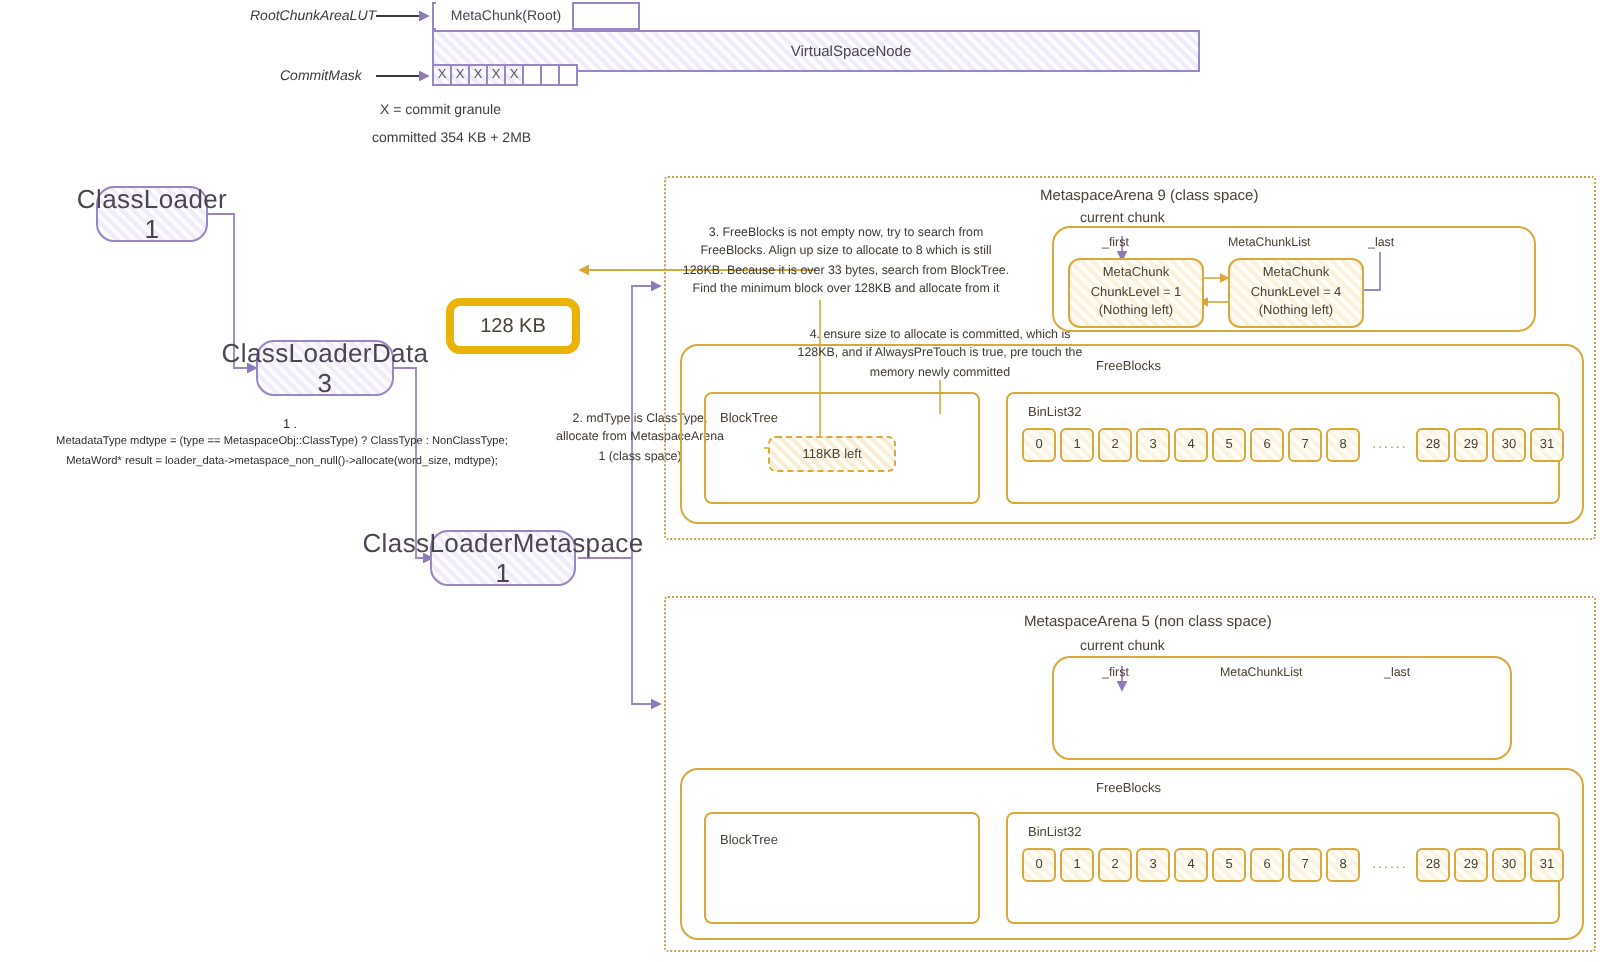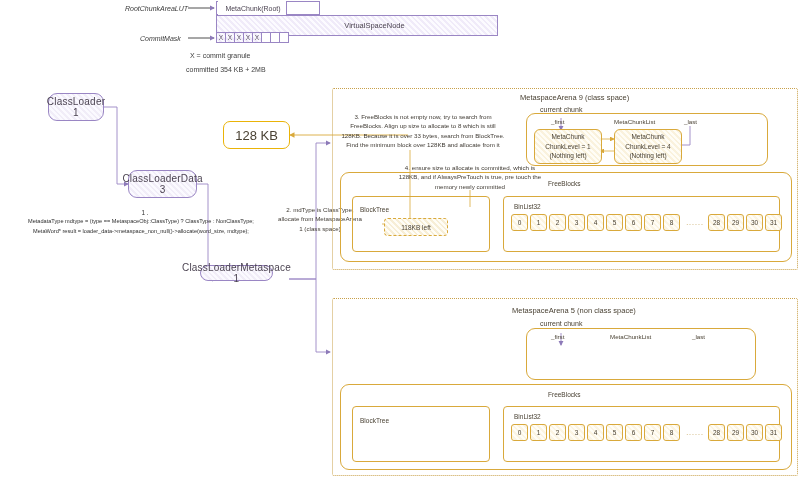--- a/index.html
+++ b/index.html
@@ -10,25 +10,25 @@
     color:#3a3a3a;
   }
   svg.wires{position:absolute;left:0;top:0;width:800px;height:481px;pointer-events:none;}
 
   
   .node{position:absolute;box-sizing:border-box;display:flex;align-items:center;justify-content:center;text-align:center;}
 
   .purple-node{
     border:1px solid #9a86c4;border-radius:9px;
     background:repeating-linear-gradient(45deg,#fbfaff,#fbfaff 2px,#f1edf8 2px,#f1edf8 4px);
-    color:#4c4452;font-size:10px;letter-spacing:.2px;
+    color:#4c4452;font-size:13px;letter-spacing:.2px;
   }
   .amber-node{
-    border:1px solid #eab308;border-radius:7px;background:#ffffff;
-    color:#4a4234;font-size:13px;
+    border:4px solid #eab308;border-radius:7px;background:#ffffff;
+    color:#4a4234;font-size:10px;margin-top:28px;
   }
   .amber-hatch{
     border:1px solid #d9a93b;border-radius:6px;
     background:repeating-linear-gradient(45deg,#fffdf6,#fffdf6 2px,#faf2dd 2px,#faf2dd 4px);
     color:#4a4234;font-size:6.5px;line-height:1.45;
   }
   .amber-dashed{
     border:1px dashed #d9a93b;border-radius:4px;
     background:repeating-linear-gradient(45deg,#fffdf6,#fffdf6 2px,#f7eed6 2px,#f7eed6 4px);
     color:#4a4234;font-size:6.5px;
@@ -135,39 +135,39 @@
   <path d="M561,333 L561,345" stroke="#9a86c4" stroke-width="0.9" fill="none" marker-end="url(#ap)"></path>
 </svg>
 
 <div class="label-italic label" style="left:125px;top:5px;color:#3a3a3a;">RootChunkAreaLUT</div>
 <div class="label-italic label" style="left:140px;top:35px;color:#3a3a3a;">CommitMask</div>
 
 <div class="root-slot" style="left:216px;top:1px;width:70px;height:14px;"></div>
 <div class="metachunk-root" style="left:218px;top:1px;width:70px;height:14px;border:none;">MetaChunk(Root)</div>
 <div class="root-slot" style="left:286px;top:1px;width:34px;height:14px;"></div>
 
-<div class="vsnode" style="left:216px;top:15px;width:282px;height:21px;padding-left:35px;">VirtualSpaceNode</div>
+<div class="vsnode" style="left:216px;top:15px;width:384px;height:21px;padding-left:35px;">VirtualSpaceNode</div>
 
 <div class="mask" style="left:216px;top:32px;">
   <div class="cell on">X</div>
   <div class="cell on">X</div>
   <div class="cell on">X</div>
   <div class="cell on">X</div>
   <div class="cell on">X</div>
   <div class="cell"></div>
   <div class="cell"></div>
   <div class="cell"></div>
 </div>
 
 <div class="caption" style="left:190px;top:52px;">X = commit granule</div>
 <div class="caption" style="left:186px;top:66px;">committed 354 KB + 2MB</div>
 
 <div class="node purple-node" style="left:48px;top:93px;width:56px;height:28px;">ClassLoader 1</div>
 <div class="node purple-node" style="left:128px;top:170px;width:69px;height:28px;">ClassLoaderData 3</div>
-<div class="node purple-node" style="left:200px;top:265px;width:73px;height:16px;">ClassLoaderMetaspace 1</div>
+<div class="node purple-node" style="left:215px;top:265px;width:73px;height:28px;">ClassLoaderMetaspace 1</div>
 
 <div class="node amber-node" style="left:223px;top:121px;width:67px;height:28px;">128 KB</div>
 
 <div class="code" style="left:0px;top:208px;width:290px;">1 .</div>
 <div class="code" style="left:-4px;top:217px;width:290px;font-size:5.6px;">MetadataType mdtype = (type == MetaspaceObj::ClassType) ? ClassType : NonClassType;</div>
 <div class="code" style="left:-4px;top:227px;width:290px;font-size:5.6px;">MetaWord* result = loader_data-&gt;metaspace_non_null()-&gt;allocate(word_size, mdtype);</div>
 
 <div class="note" style="left:276px;top:205px;width:88px;">2. mdType is ClassType, allocate from MetaspaceArena 1 (class space)</div>
 <div class="note" style="left:340px;top:112px;width:166px;">3. FreeBlocks is not empty now, try to search from FreeBlocks. Align up size to allocate to 8 which is still 128KB. Because it is over 33 bytes, search from BlockTree. Find the minimum block over 128KB and allocate from it</div>
 <div class="note" style="left:396px;top:163px;width:148px;">4. ensure size to allocate is committed, which is 128KB, and if AlwaysPreTouch is true, pre touch the memory newly committed</div>

